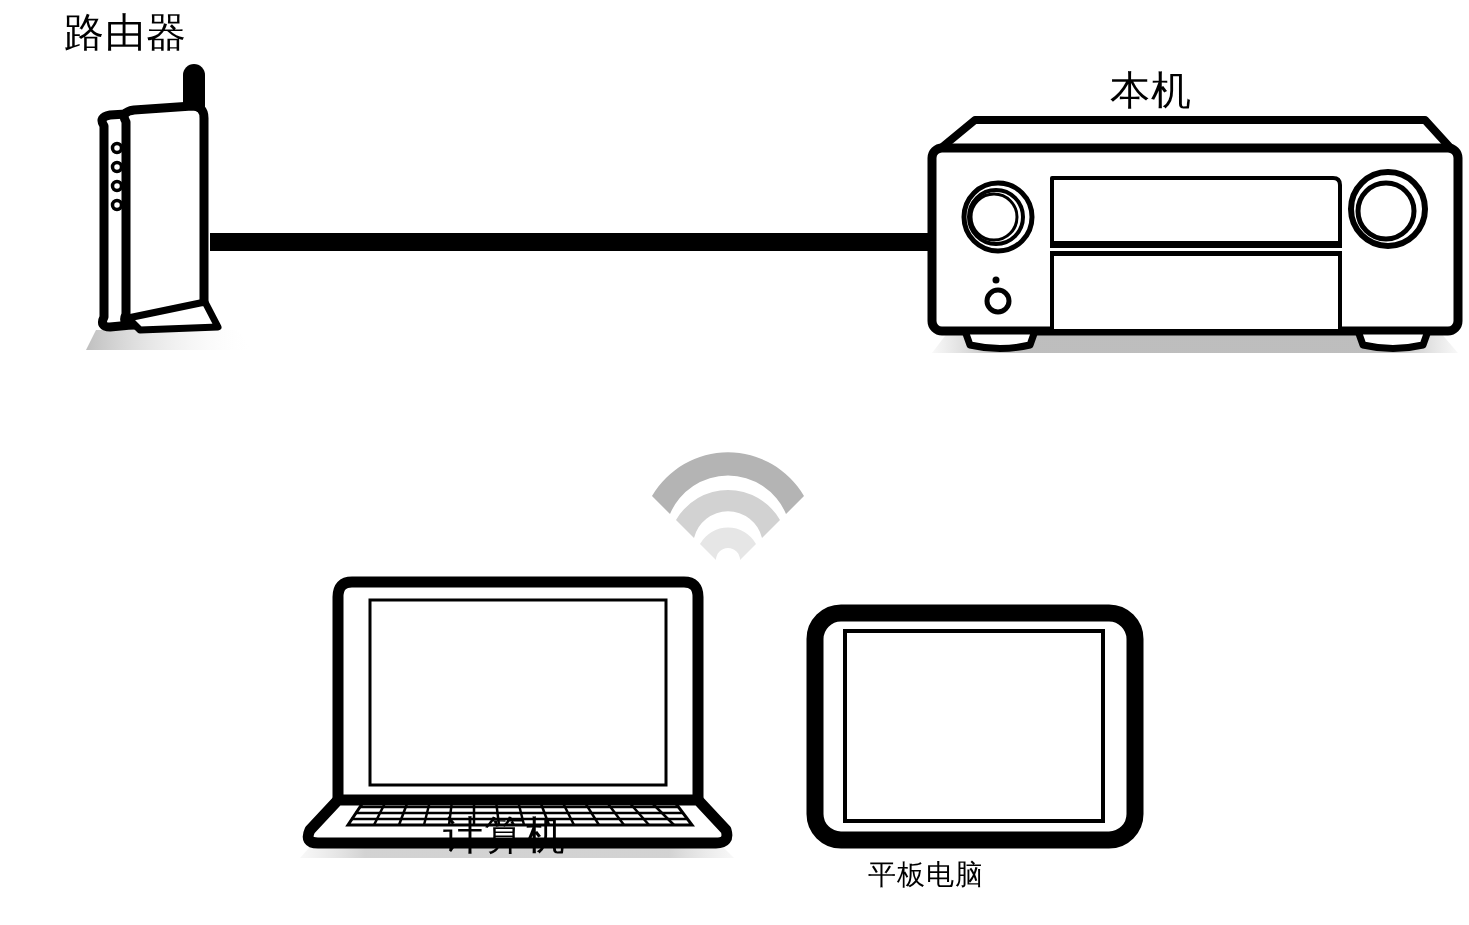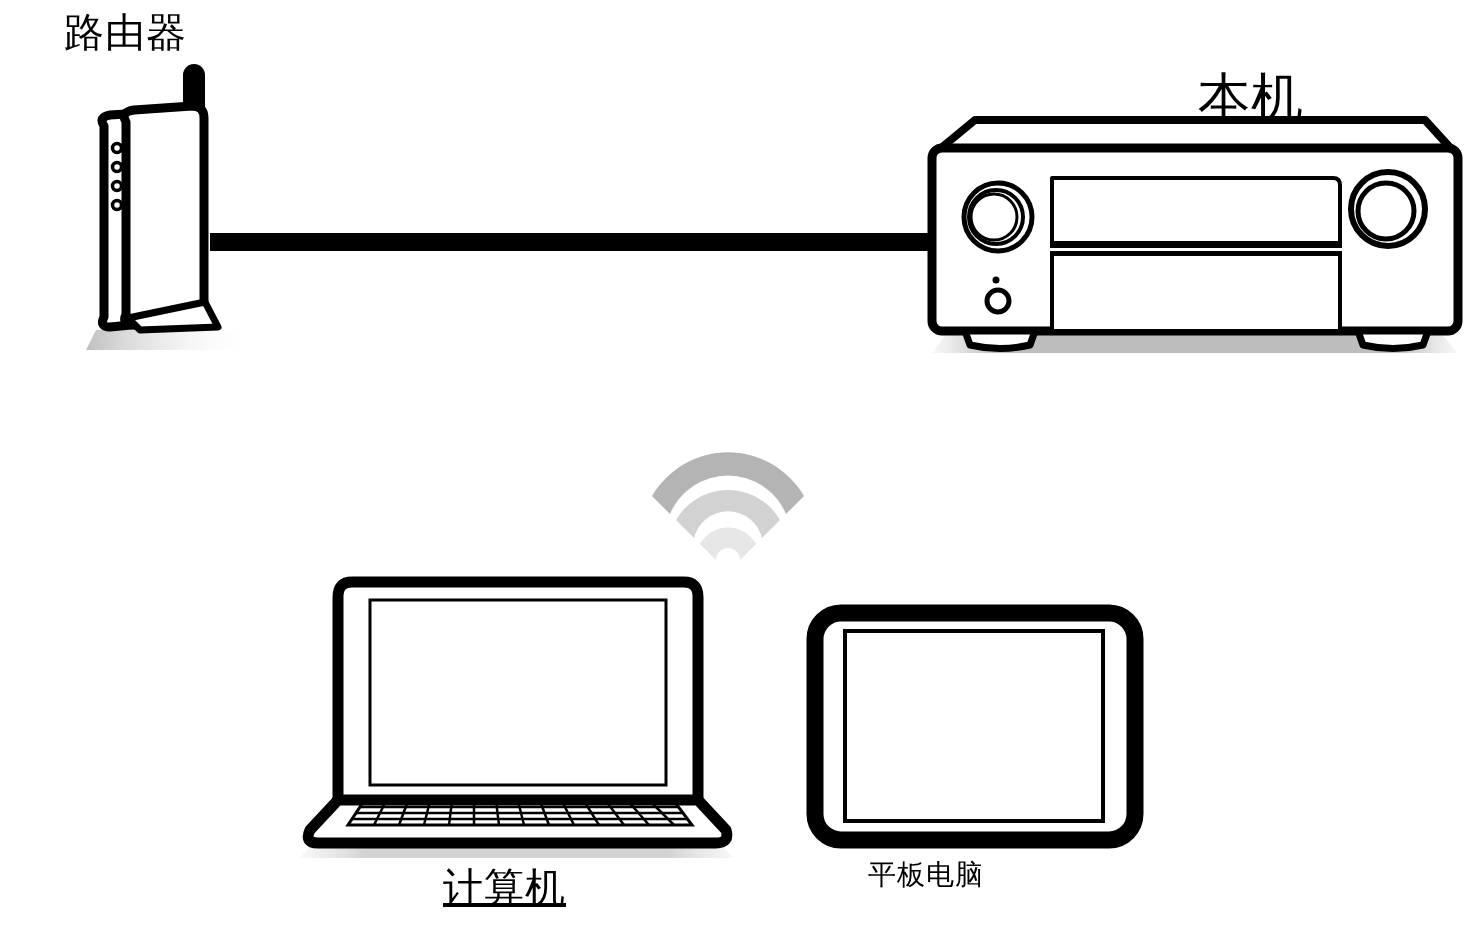--- a/index.html
+++ b/index.html
@@ -28,29 +28,28 @@
     font-weight: 400;
     white-space: nowrap;
     letter-spacing: 1px;
   }
   #label-router {
     left: 64px;
     top: 5px;
     font-size: 40px;
   }
   #label-unit {
-    left: 1198px;
+    left: 1110px;
     top: 63px;
-    font-size: 52px;
+    font-size: 40px;
   }
   #label-computer {
     left: 443px;
-    top: 860px;
+    top: 808px;
     font-size: 40px;
-    text-decoration: underline;
   }
   #label-tablet {
     left: 868px;
     top: 856px;
     font-size: 28px;
   }
   svg { display: block; }
   .svg-layer {
     position: absolute;
     left: 0;

